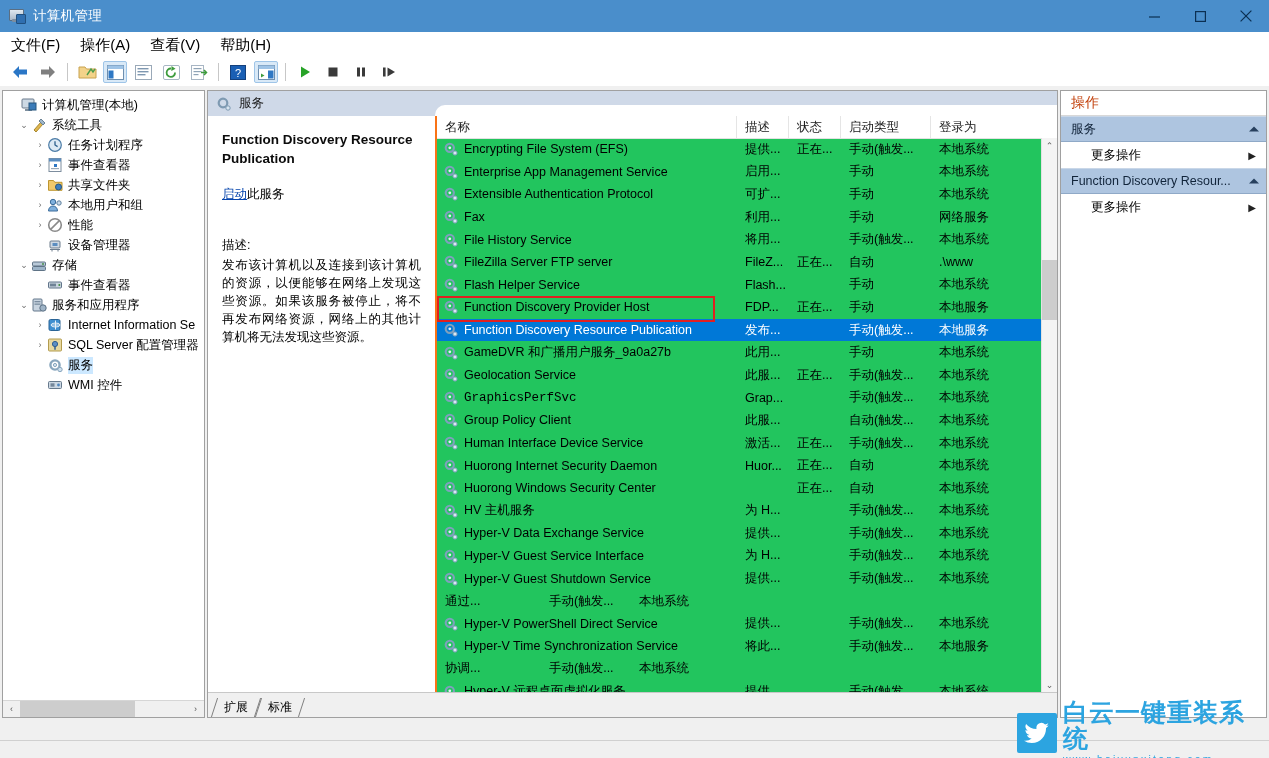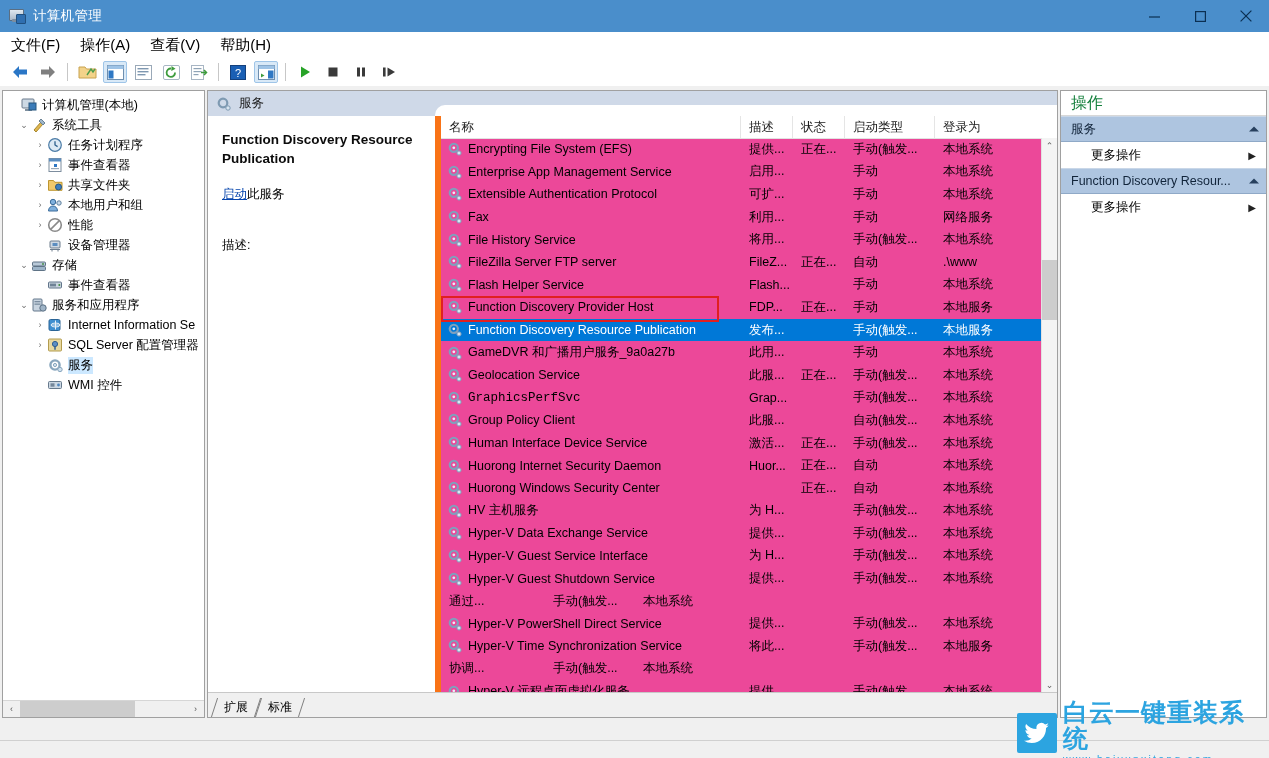--- a/index.html
+++ b/index.html
@@ -165,22 +165,22 @@
     font-size: 12.5px; color: #000; margin-bottom: 34px;
   }
   .detail .startlink a {
     color: #0645ad; text-decoration: underline; cursor: pointer;
   }
   .detail .desc-label { font-size: 12.5px; color: #000; margin-bottom: 2px; }
   .detail .desc-text { font-size: 12.5px; color: #000; line-height: 18px; text-align: justify; }
 
   
   .listview {
-    flex: 1; position: relative; background: #ec4899;
-    border-left: 6px solid #f97316; overflow: hidden;
+    flex: 1; position: relative; background: #22c55e;
+    border-left: 2px solid #f97316; overflow: hidden;
   }
   .lv-head {
     display: flex; height: 22px; background: #ffffff;
     border-bottom: 1px solid #e2e2e2; align-items: center;
     position: relative;
   }
   .lv-head .col {
     font-size: 12.5px; color: #1a1a1a; padding-left: 8px;
     height: 22px; line-height: 22px; box-sizing: border-box;
     border-right: 1px solid #e5e5e5; overflow: hidden; white-space: nowrap;
@@ -239,21 +239,21 @@
   .rightpane {
     position: absolute; left: 1060px; top: 4px;
     width: 207px; height: 628px;
     background: #ffffff;
     border: 1px solid #a0a0a0;
     box-sizing: border-box;
     overflow: hidden;
   }
   .rp-title {
     height: 24px; display: flex; align-items: center; padding-left: 10px;
-    font-size: 16px; color: #15803d; background: #ffffff;
+    font-size: 14px; color: #c2410c; background: #ffffff;
     border-bottom: 1px solid #d8d8d8;
   }
   .rp-section {
     height: 24px; display: flex; align-items: center;
     background: #aec5e0; padding: 0 6px 0 10px;
     font-size: 12.5px; color: #11243a;
     border-top: 1px solid #c9d7e8; border-bottom: 1px solid #8fa9c7;
   }
   .rp-section .lbl { flex: 1; overflow: hidden; white-space: nowrap; }
   .rp-item {
@@ -627,20 +627,21 @@
       </div>
 
       <div class="mid-body">
 
         <div class="detail">
           <div class="svc-title">Function Discovery Resource Publication</div>
           <div class="startlink">
             <a>启动</a><span>此服务</span>
           </div>
           <div class="desc-label">描述:</div>
+          <div class="desc-text">发布该计算机以及连接到该计算机的资源，以便能够在网络上发现这些资源。如果该服务被停止，将不再发布网络资源，网络上的其他计算机将无法发现这些资源。</div>
         </div>
 
         <div class="listview">
 
           <div class="lv-head">
             <div class="col" style="width:300px">名称</div>
             <div class="col" style="width:52px">描述</div>
             <div class="col" style="width:52px">状态</div>
             <div class="col" style="width:90px">启动类型</div>
             <div class="col" style="width:90px;border-right:none">登录为</div>

